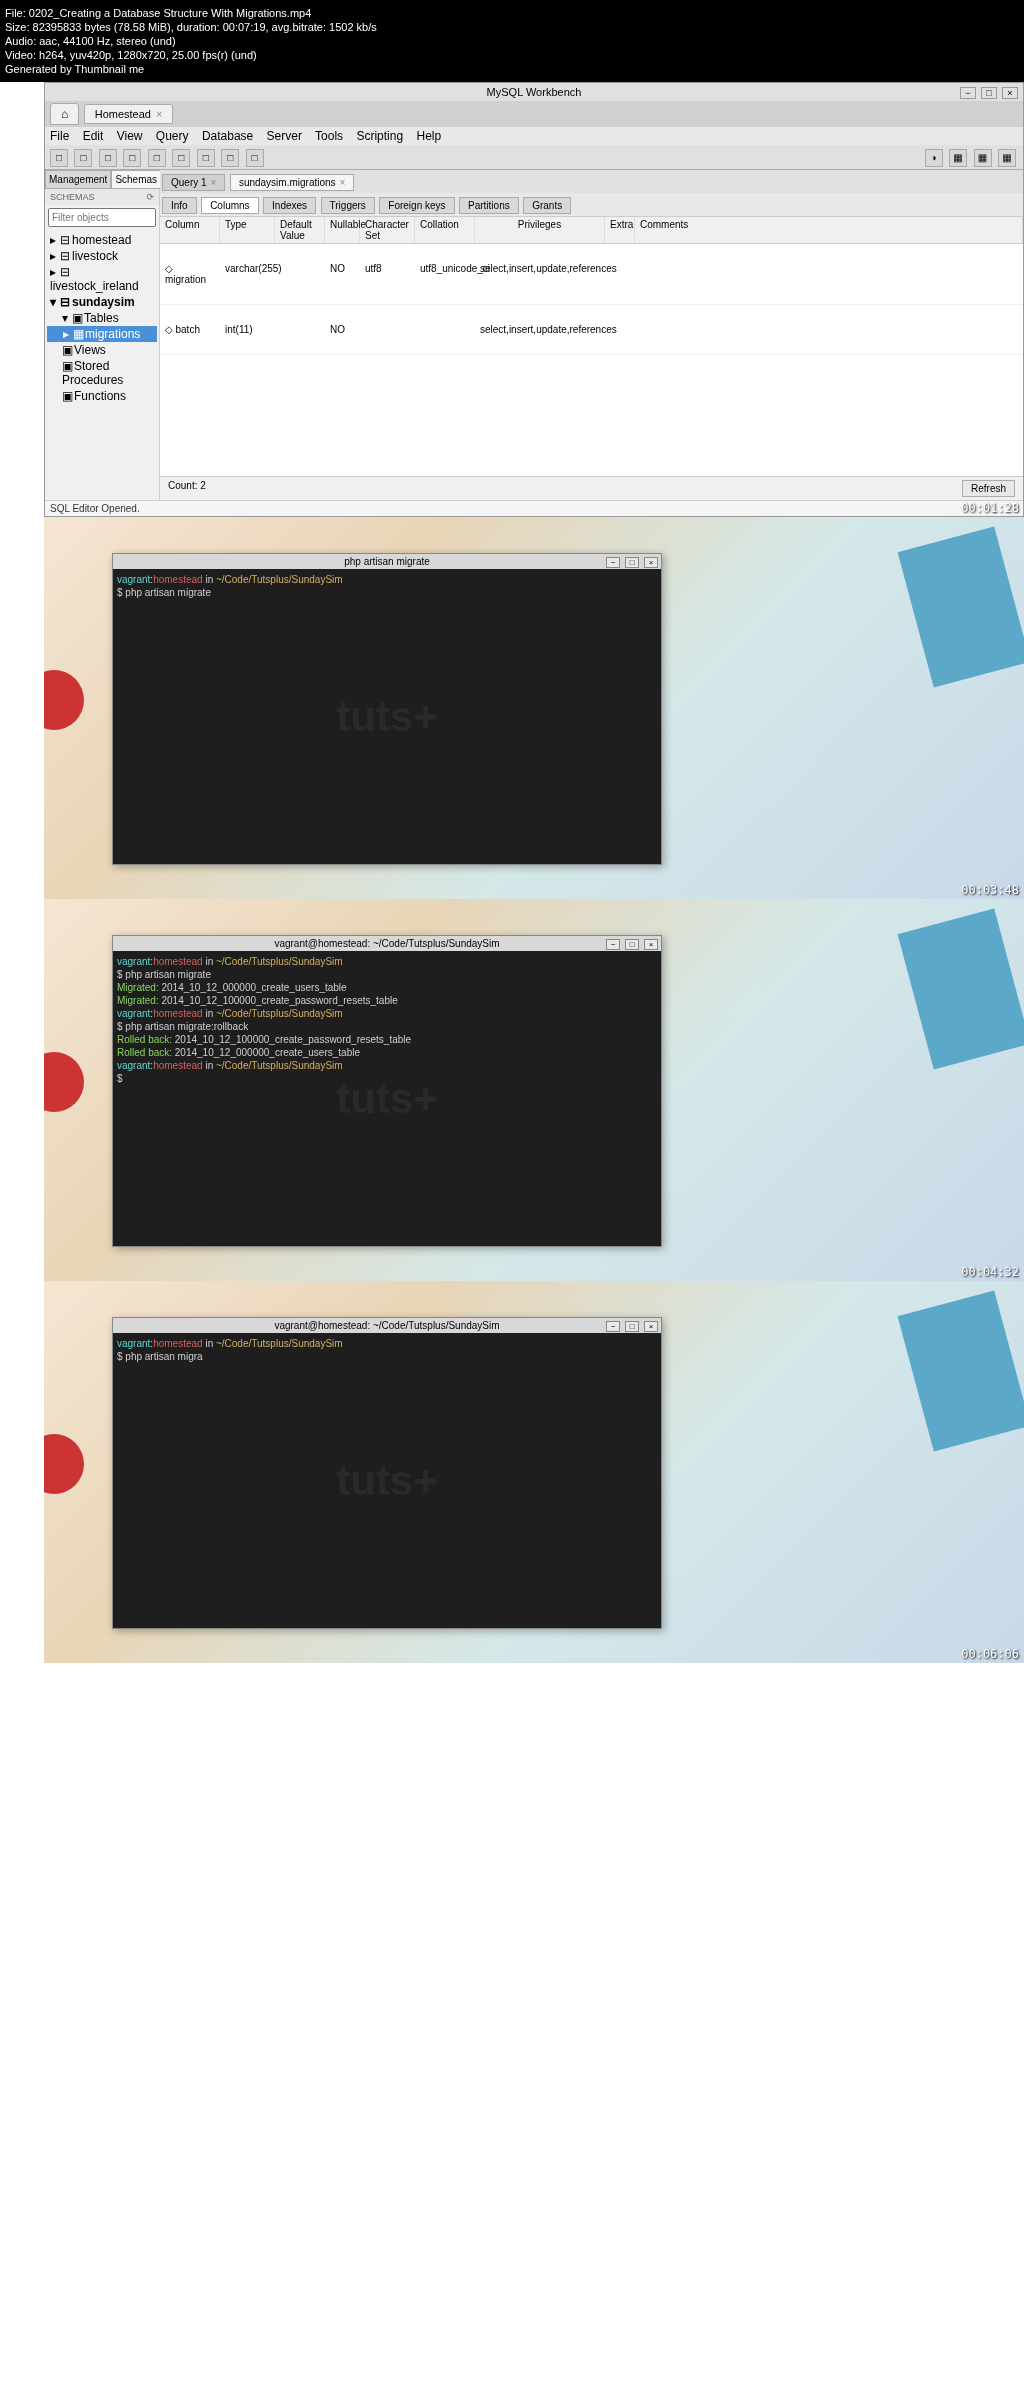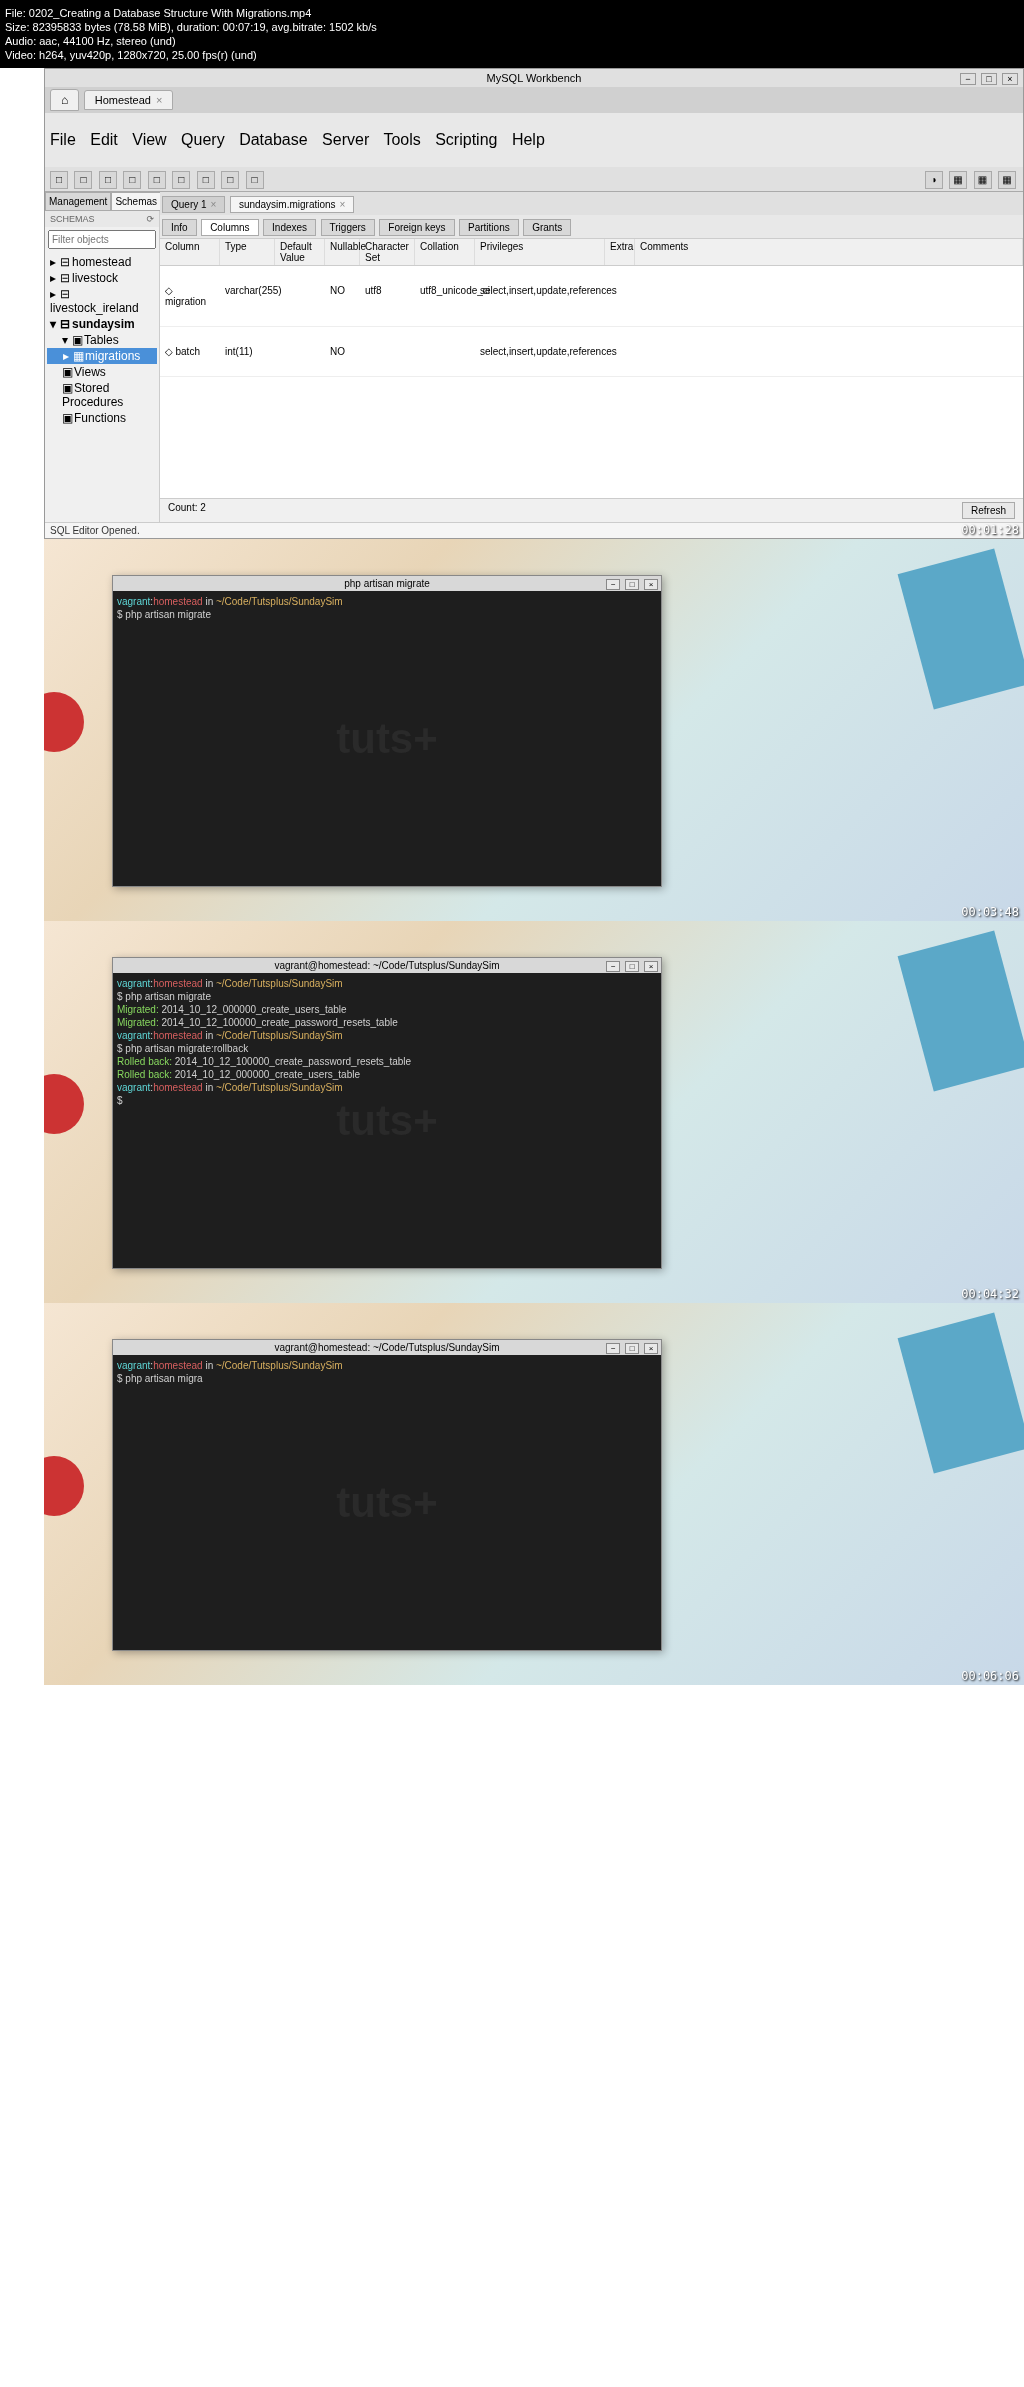--- a/index.html
+++ b/index.html
@@ -10,21 +10,21 @@
 .workbench { background: #e8e8e8; border: 1px solid #999; }
 .wb-title { background: #e0e0e0; padding: 3px; text-align: center; font-size: 11px; position: relative; }
 .wb-controls { position: absolute; right: 5px; top: 3px; }
 .wb-controls span { display: inline-block; width: 16px; height: 12px; border: 1px solid #999; margin-left: 2px; font-size: 9px; text-align: center; line-height: 10px; cursor: pointer; }
 
 .wb-tabs { background: #d0d0d0; padding: 2px 5px; }
 .wb-tab { display: inline-block; background: #f0f0f0; padding: 3px 10px; font-size: 11px; border: 1px solid #aaa; border-radius: 3px 3px 0 0; }
 .wb-tab .home-icon { font-size: 12px; }
 .wb-tab .close-x { margin-left: 5px; color: #888; cursor: pointer; }
 
-.wb-menu { background: #e8e8e8; padding: 18px 5px; font-size: 16px; }
+.wb-menu { background: #e8e8e8; padding: 2px 5px; font-size: 12px; }
 .wb-menu span { margin-right: 10px; cursor: pointer; }
 
 .wb-toolbar { background: #e0e0e0; padding: 2px 5px; border-bottom: 1px solid #aaa; display: flex; justify-content: space-between; }
 .wb-toolbar-left span, .wb-toolbar-right span { display: inline-block; width: 18px; height: 18px; background: #d8d8d8; border: 1px solid #aaa; margin-right: 2px; font-size: 10px; text-align: center; line-height: 16px; }
 
 .wb-body { display: flex; height: 330px; }
 .wb-sidebar { width: 115px; background: #f0f0f0; border-right: 1px solid #ccc; font-size: 10px; }
 .wb-side-tabs { display: flex; }
 .wb-side-tab { flex: 1; padding: 3px; text-align: center; background: #d8d8d8; border: 1px solid #aaa; font-size: 10px; cursor: pointer; }
 .wb-side-tab.active { background: #f5f5f5; }
@@ -54,21 +54,21 @@
 .wb-table-hdr { display: flex; background: #f0f0f0; border-bottom: 1px solid #ccc; }
 .wb-table-hdr div { padding: 2px 5px; border-right: 1px solid #ddd; }
 .wb-table-row { display: flex; border-bottom: 1px solid #eee; }
 .wb-table-row div { padding: 19px 5px; }
 .col-name { width: 60px; }
 .col-type { width: 55px; }
 .col-default { width: 50px; }
 .col-null { width: 35px; }
 .col-charset { width: 55px; }
 .col-collation { width: 60px; }
-.col-priv { width: 130px; }
+.col-priv { width: 130px; text-align: center; }
 .col-extra { width: 30px; }
 .col-comments { flex: 1; }
 
 .wb-footer { background: #f0f0f0; padding: 3px 8px; font-size: 10px; border-top: 1px solid #ccc; display: flex; justify-content: space-between; }
 .wb-refresh { background: #e8e8e8; border: 1px solid #aaa; padding: 2px 8px; font-size: 10px; cursor: pointer; }
 
 .wb-status { background: #f5f5f5; padding: 2px 5px; font-size: 10px; color: #333; border-top: 1px solid #ccc; }
 
 .timestamp-overlay { position: relative; margin-left: 44px; }
 .timestamp { position: absolute; right: 5px; bottom: 2px; color: #fff; font-family: monospace; font-size: 12px; text-shadow: 1px 1px 2px #000; }
@@ -91,20 +91,21 @@
 .c-white { color: #d0d0d0; }
 </style>
 </head>
 <body>
 
 <div class="top-info">
   <div>File: 0202_Creating a Database Structure With Migrations.mp4</div>
   <div>Size: 82395833 bytes (78.58 MiB), duration: 00:07:19, avg.bitrate: 1502 kb/s</div>
   <div>Audio: aac, 44100 Hz, stereo (und)</div>
   <div>Video: h264, yuv420p, 1280x720, 25.00 fps(r) (und)</div>
+  <div>Generated by Thumbnail me</div>
 </div>
 
 <div class="timestamp-overlay">
 <div class="workbench">
   <div class="wb-title">
     <span>MySQL Workbench</span>
     <div class="wb-controls">
       <span>−</span>
       <span>□</span>
       <span>×</span>

